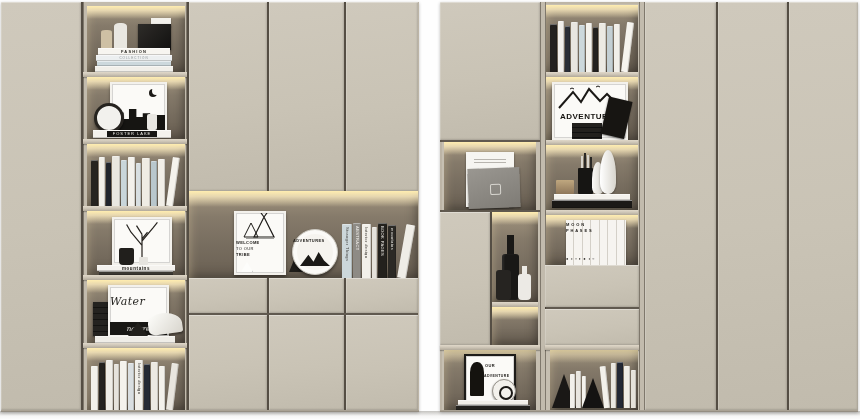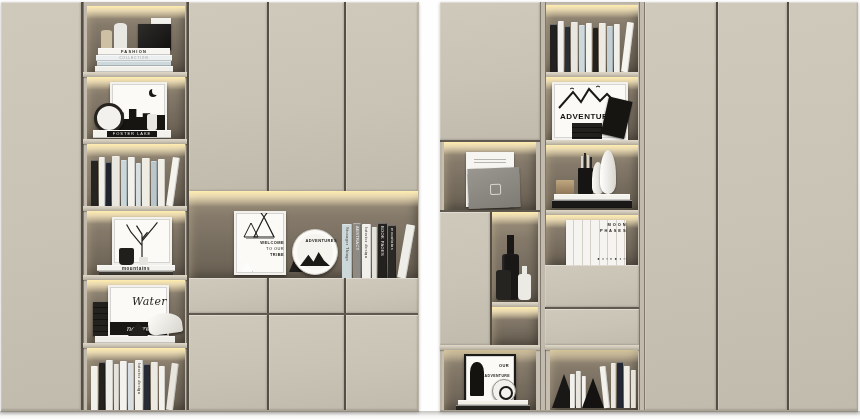--- a/index.html
+++ b/index.html
@@ -33,21 +33,21 @@
   .spine span{position:absolute;top:3px;left:50%;transform:translateX(-50%);
          writing-mode:vertical-rl;font-size:4px;letter-spacing:.4px;white-space:nowrap;
          overflow:hidden;max-height:calc(100% - 6px);}
   .hb{position:absolute;box-shadow:inset 0 -1px 0 rgba(0,0,0,.18), inset 0 1px 0 rgba(255,255,255,.5);
       display:flex;align-items:center;justify-content:center;overflow:hidden;}
   
   .art{position:absolute;background:#fbfaf7;border:2px solid #f3f1ec;
        box-shadow:0 2px 3px rgba(0,0,0,.35), inset 0 0 0 1px rgba(0,0,0,.15);overflow:hidden;}
   .art.darkframe{border-color:#1d1b18;}
   .tri{position:absolute;clip-path:polygon(50% 0,100% 100%,0 100%);}
-  .tinytxt{position:absolute;font-size:4px;letter-spacing:.4px;line-height:1.2;text-align:right;}
+  .tinytxt{position:absolute;font-size:4px;letter-spacing:.4px;line-height:1.2;text-align:left;}
   .script{font-family:"DejaVu Serif", serif;font-style:italic;}
   .cyl{position:absolute;border-radius:40% 40% 6% 6%/12% 12% 4% 4%;}
 </style>
 </head>
 <body>
 
 <div id="stage">
 
   <div class="cabinet" style="left:1px;">
 

